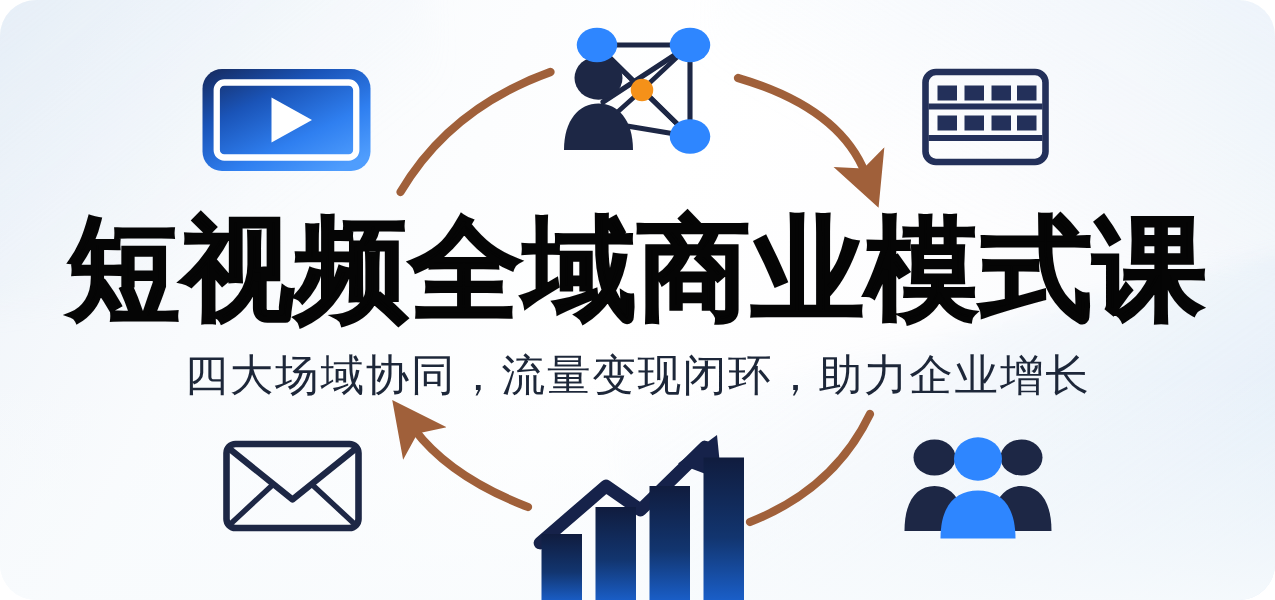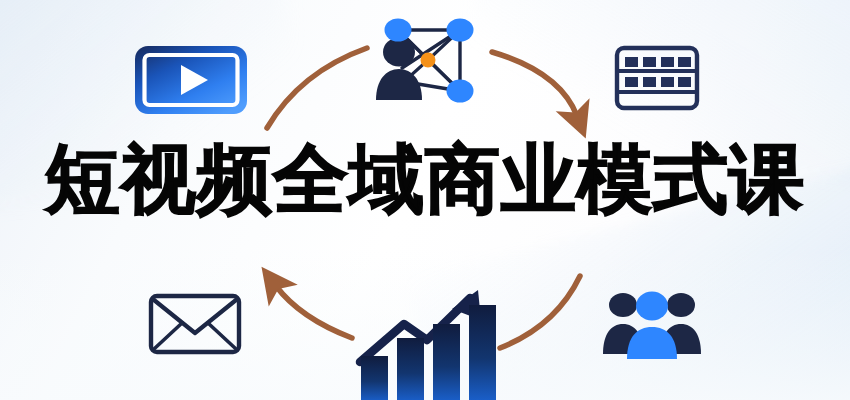--- a/index.html
+++ b/index.html
@@ -10,20 +10,21 @@
   body {
     font-family: "Liberation Sans", "DejaVu Sans", sans-serif;
   }
 
   #banner {
     position: relative;
     width: 850px;
     height: 400px;
     overflow: hidden;
     background: #fbfcfe;
+    border-radius: 24px;
   }
 
   
   .bg-base {
     position: absolute;
     inset: 0;
     background:
       linear-gradient(115deg, #eef3f9 0%, #f9fbfd 22%, #ffffff 48%, #fdfdfe 70%, #f3f7fb 100%);
   }
   .bg-diag-br {
@@ -260,15 +261,16 @@
       <g fill="#2e86ff">
         <ellipse cx="51" cy="18" rx="16" ry="14.5"></ellipse>
         <path d="M 26,71 C 26,49 36,39 51,39 C 66,39 76,49 76,71 Z"></path>
       </g>
       </svg><span class="label-hidden">用户群体</span>
     
   </div>
 
   <div class="text-block">
     <h1 class="headline">短视频全域商业模式课</h1>
+    <p class="subline">四大场域协同，流量变现闭环，助力企业增长</p>
   </div>
 
 </div>
 
 </body></html>

